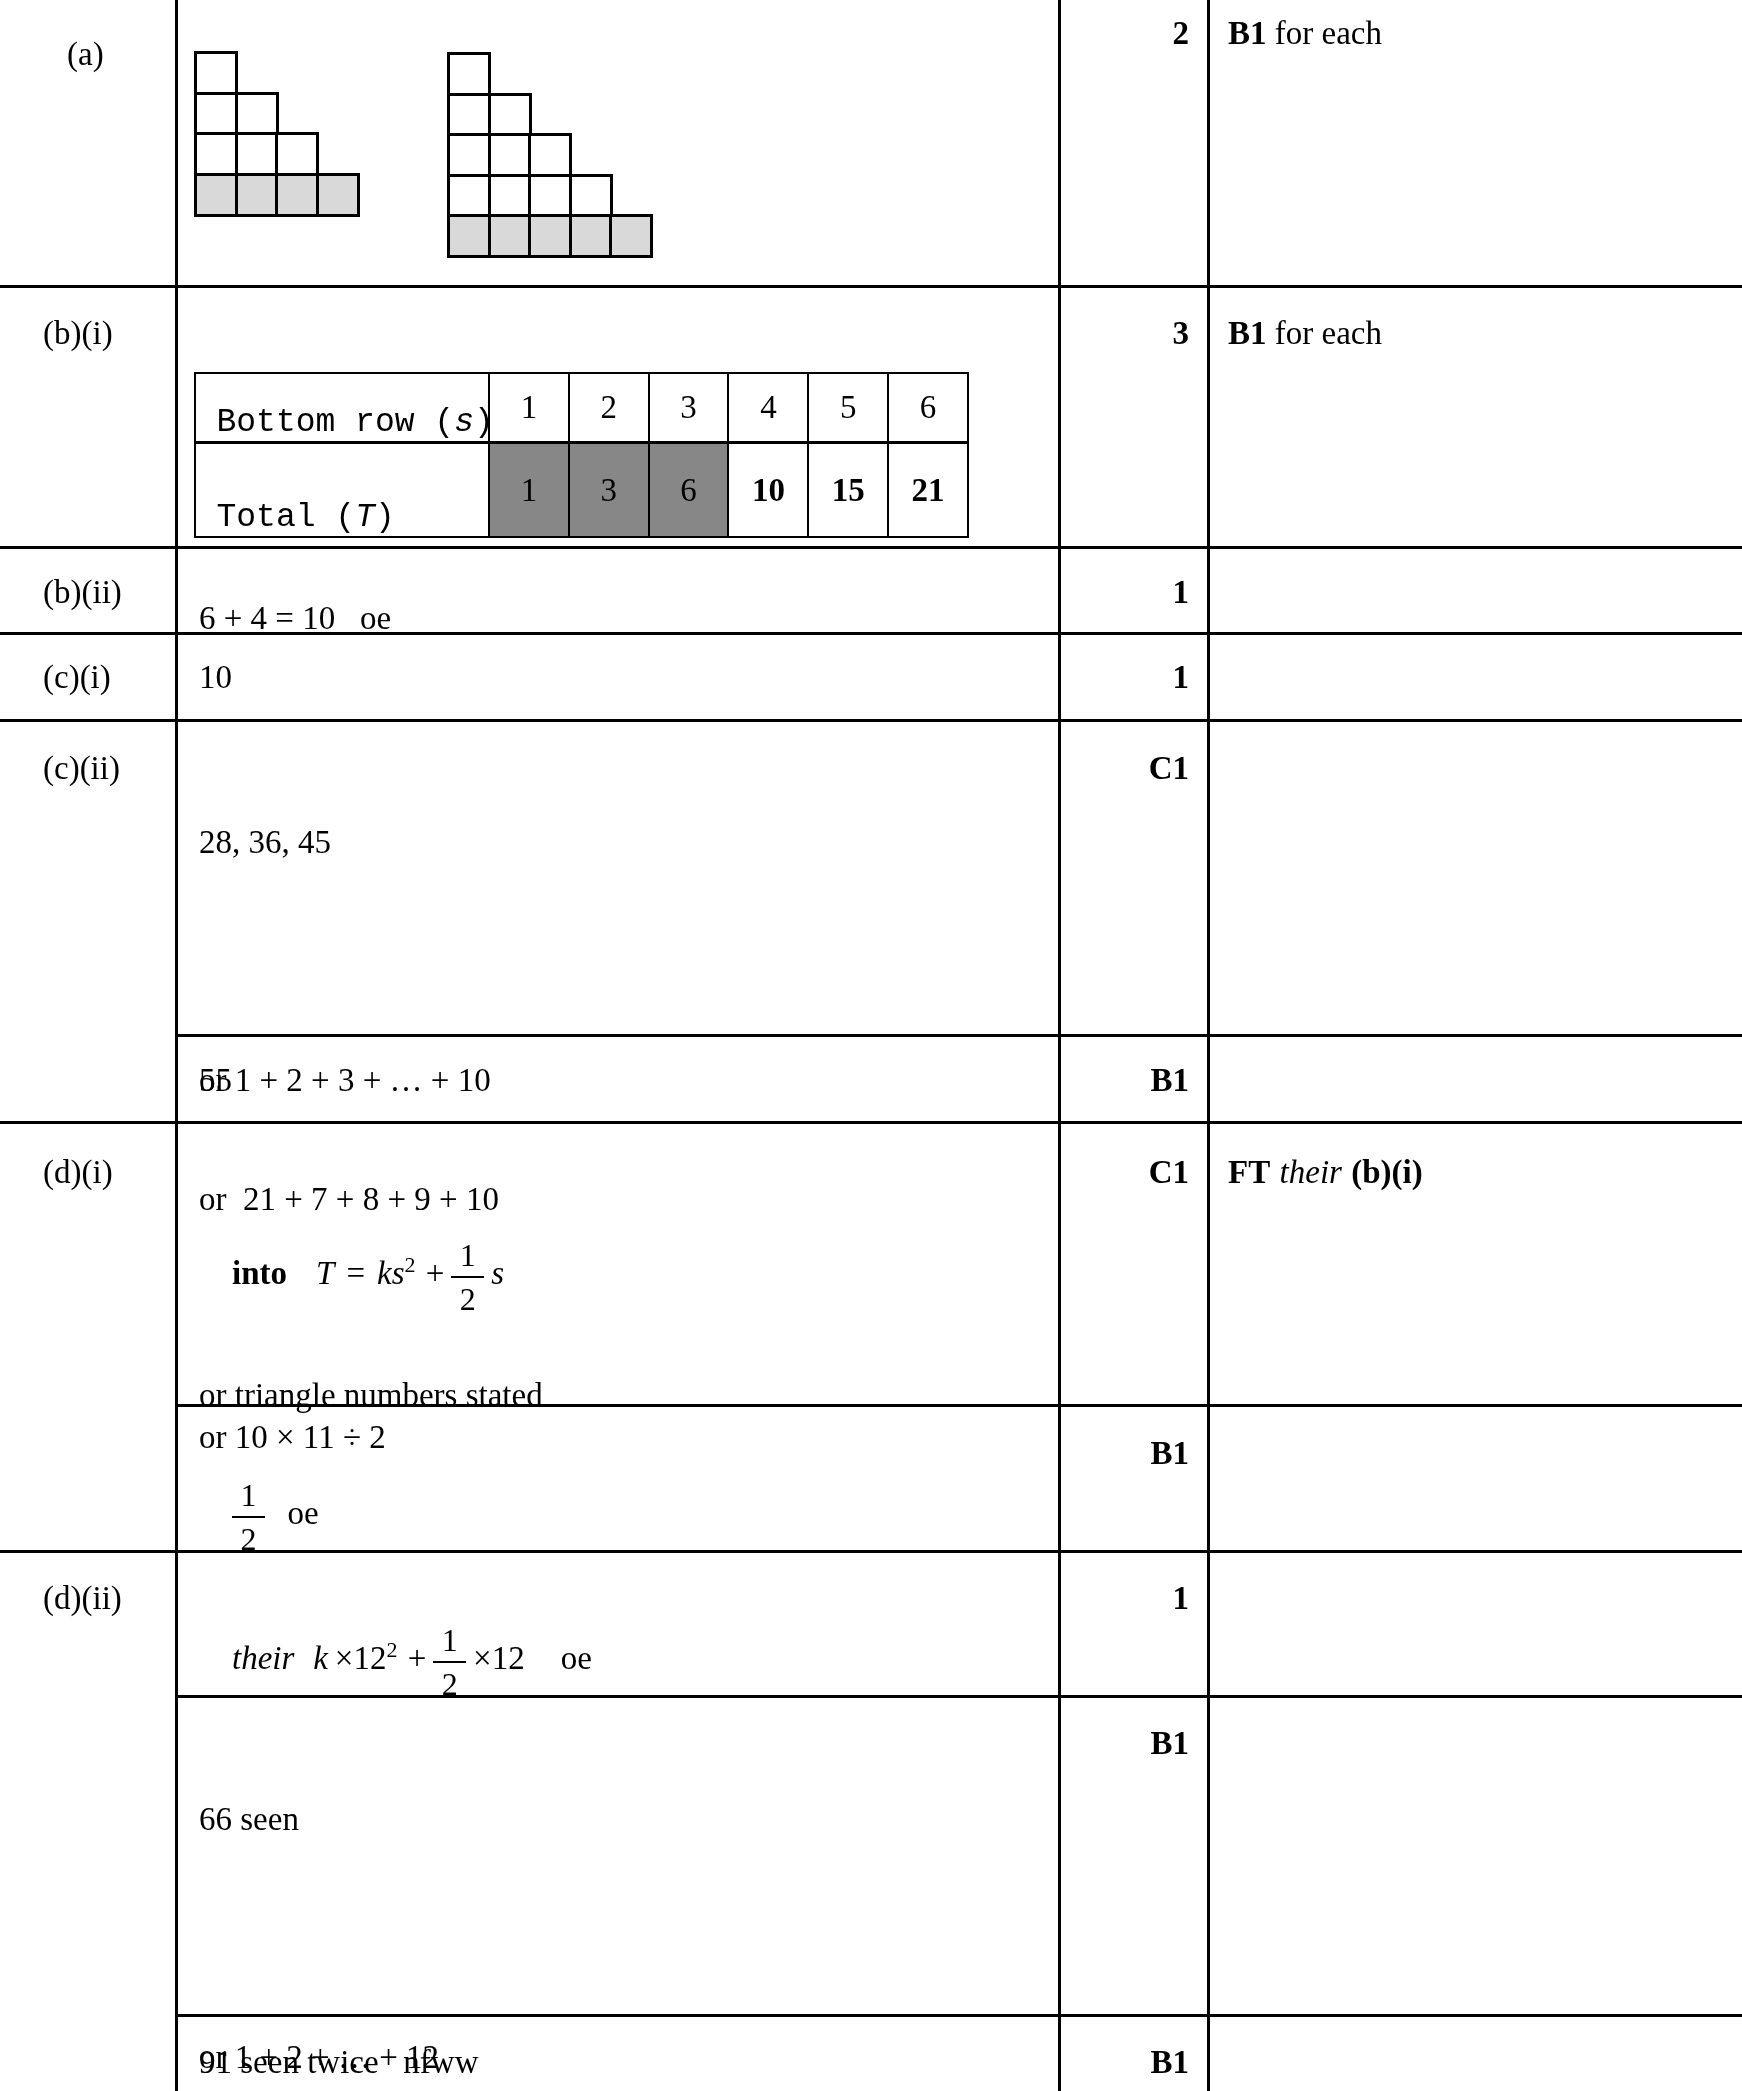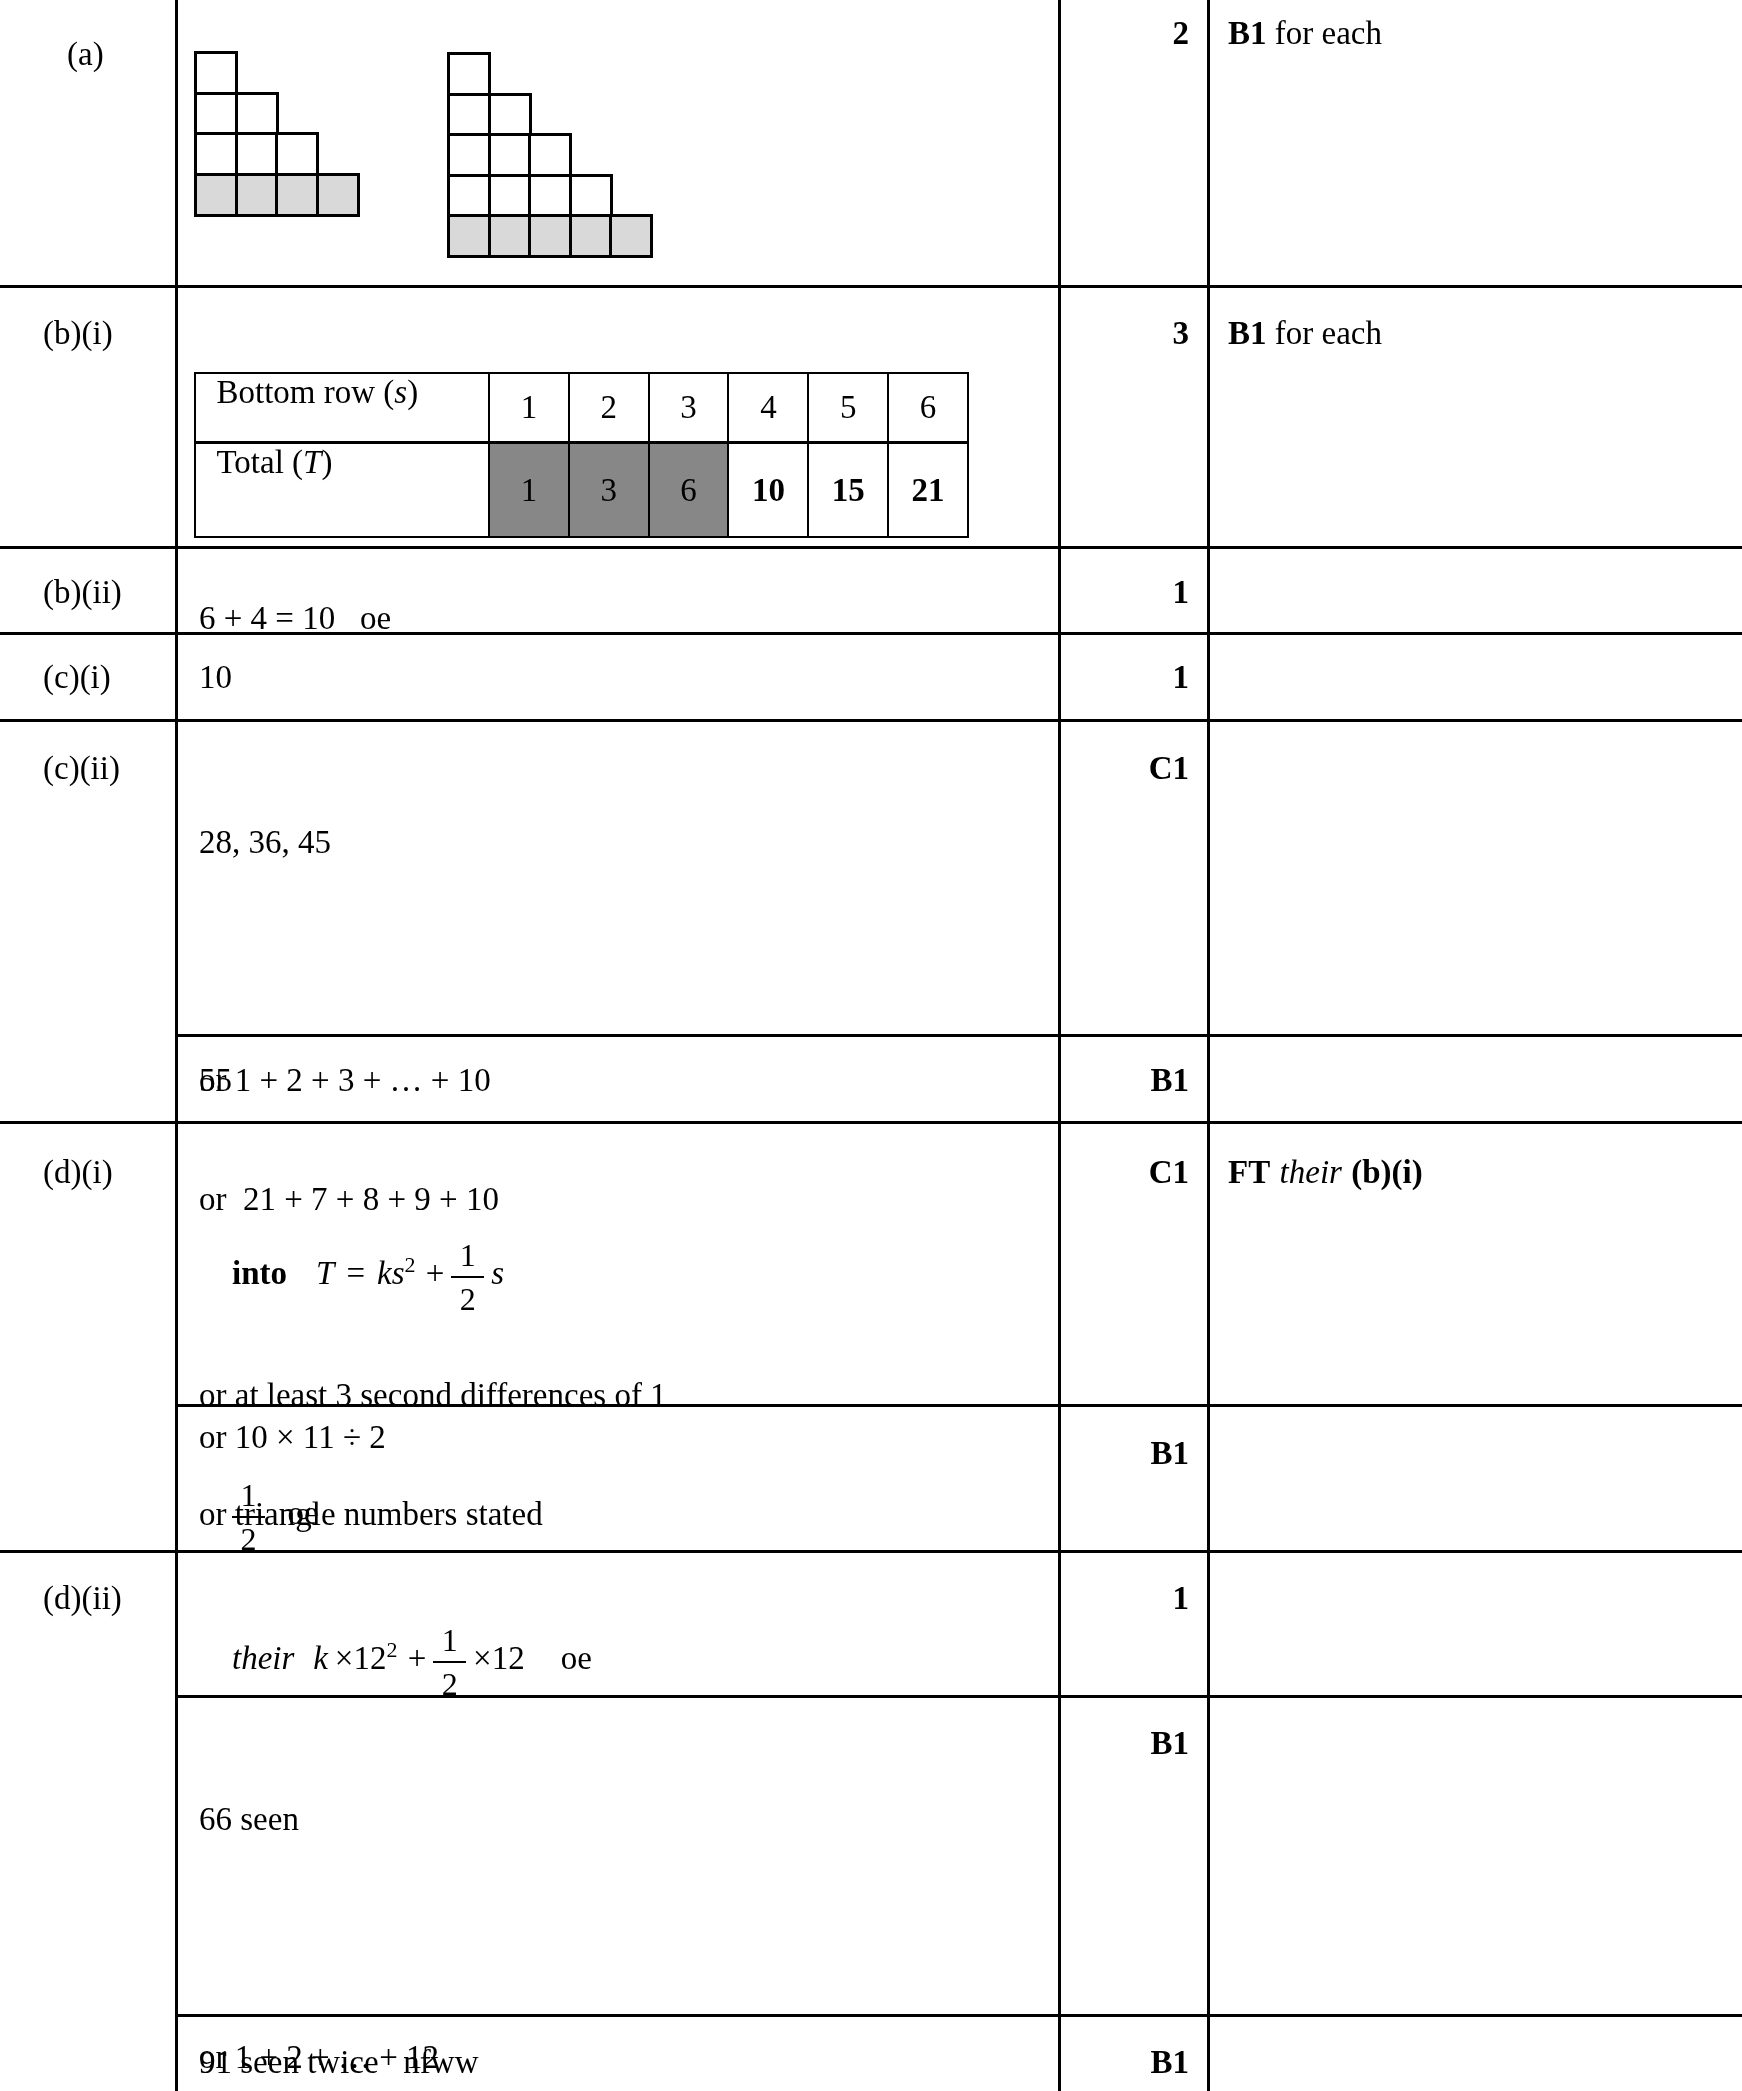--- a/index.html
+++ b/index.html
@@ -63,22 +63,22 @@
 
   
   .btable {
     position: absolute; left: 194px; top: 372px; width: 775px;
     border: 2.6px solid var(--line); background: #fff;
   }
   .btable .trow { display: flex; }
   .btable .trow1 { height: 70px; border-bottom: 3.4px solid var(--line); }
   .btable .trow2 { height: 92px; }
   .btable .tlabel {
-    width: 294px; flex: none; display: flex; align-items: flex-start;
-    padding-left: 20.5px; border-right: 2.6px solid var(--line); white-space: pre;
+    width: 294px; flex: none; display: flex; align-items: flex-end;
+    padding-left: 20.5px; border-right: 2.6px solid var(--line); white-space: pre; font-family: Liberation Mono, monospace;
   }
   .btable .tcell {
     flex: 1; display: flex; align-items: center; justify-content: center;
     border-right: 2.6px solid var(--line);
   }
   .btable .tcell:last-child { border-right: none; }
   .btable .tcell.shaded { background: var(--shade-dark); }
   .btable .tcell.boldv { font-weight: bold; }
 </style>
 </head>
@@ -195,21 +195,20 @@
   </div>
   <div class="marks" style="top:750px">C1</div>
   <div class="answer" style="top:1062px">55</div>
   <div class="marks" style="top:1062px">B1</div>
 
   <div class="qlabel" style="top:1154px">(d)(i)</div>
   <div class="eqline" style="top:1200px">
     <span class="sp-into">into</span><span class="it">T</span><span class="sp-eq">=</span><span class="it">ks</span><span class="sup">2</span><span class="sp-plus">+</span><span class="frac"><span class="num">1</span><span class="den">2</span></span><span class="it">s</span>
   </div>
   <div class="answer lines" style="top:1303px">
-    <div class="ln">or at least 3 second differences of 1</div>
     <div class="ln">or triangle numbers stated</div>
   </div>
   <div class="marks" style="top:1154px">C1</div>
   <div class="guide" style="top:1154px"><span class="b">FT</span><span class="g-it">their</span><span class="b">(b)(i)</span></div>
   <div class="eqline" style="top:1440px">
     <span class="frac" style="margin-left:0"><span class="num">1</span><span class="den">2</span></span><span style="margin-left:15.4px">oe</span>
   </div>
   <div class="marks" style="top:1435px">B1</div>
 
   <div class="qlabel" style="top:1580px">(d)(ii)</div>

